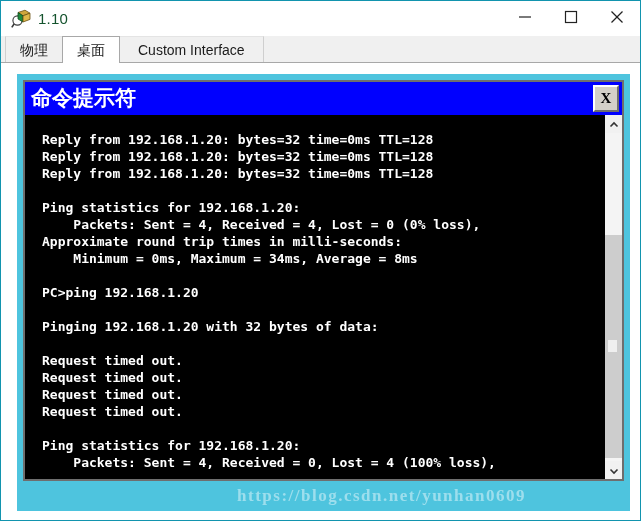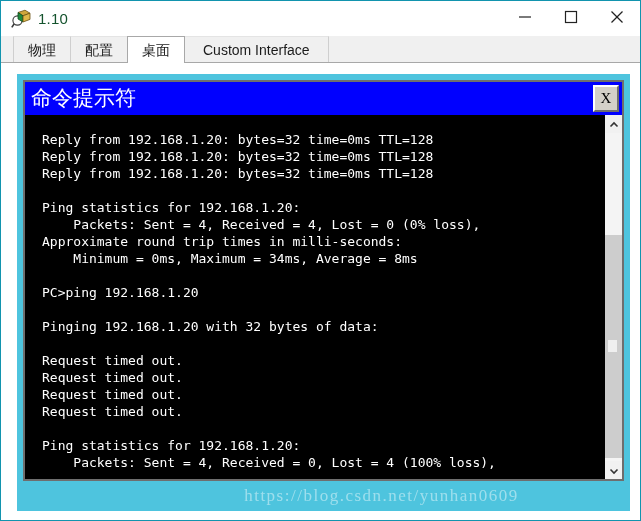--- a/index.html
+++ b/index.html
@@ -70,21 +70,21 @@
   }
 
   
   #tab-strip {
     height: 27px;
     background: #f0f0f0;
     border-bottom: 1px solid #a8a8a8;
     display: flex;
     align-items: flex-end;
     box-sizing: border-box;
-    padding-left: 12px;
+    padding-left: 4px;
   }
   .tab {
     height: 26px;
     line-height: 26px;
     padding: 0 14px;
     font-size: 14px;
     color: #1b1b1b;
     background: #f0f0f0;
     border-left: 1px solid #cfcfcf;
     border-right: 1px solid #cfcfcf;
@@ -117,20 +117,21 @@
   }
 
   
   #terminal-panel {
     position: relative;
     width: 100%;
     height: 100%;
     background: #4ec4de;
     box-sizing: border-box;
     padding: 6px 6px 6px 6px;
+    font-weight: bold;
   }
 
   
   #terminal-window {
     position: relative;
     width: 100%;
     height: 401px;
     background: #000000;
     border: 2px solid #6e6e6e;
     box-sizing: border-box;
@@ -297,21 +298,20 @@
             <line x1="1.5" y1="1.5" x2="12.5" y2="12.5" stroke="#222" stroke-width="1.2"></line>
             <line x1="12.5" y1="1.5" x2="1.5" y2="12.5" stroke="#222" stroke-width="1.2"></line>
           </svg>
         </span>
       </button>
     </div>
   </div>
 
   <div id="tab-strip">
     <div class="tab">物理</div>
-    <div class="tab">配置</div>
     <div class="tab active">桌面</div>
     <div class="tab wide">Custom Interface</div>
   </div>
 
   <div id="desktop-body">
 
     <div id="terminal-panel">
 
       <div id="terminal-window">
 

